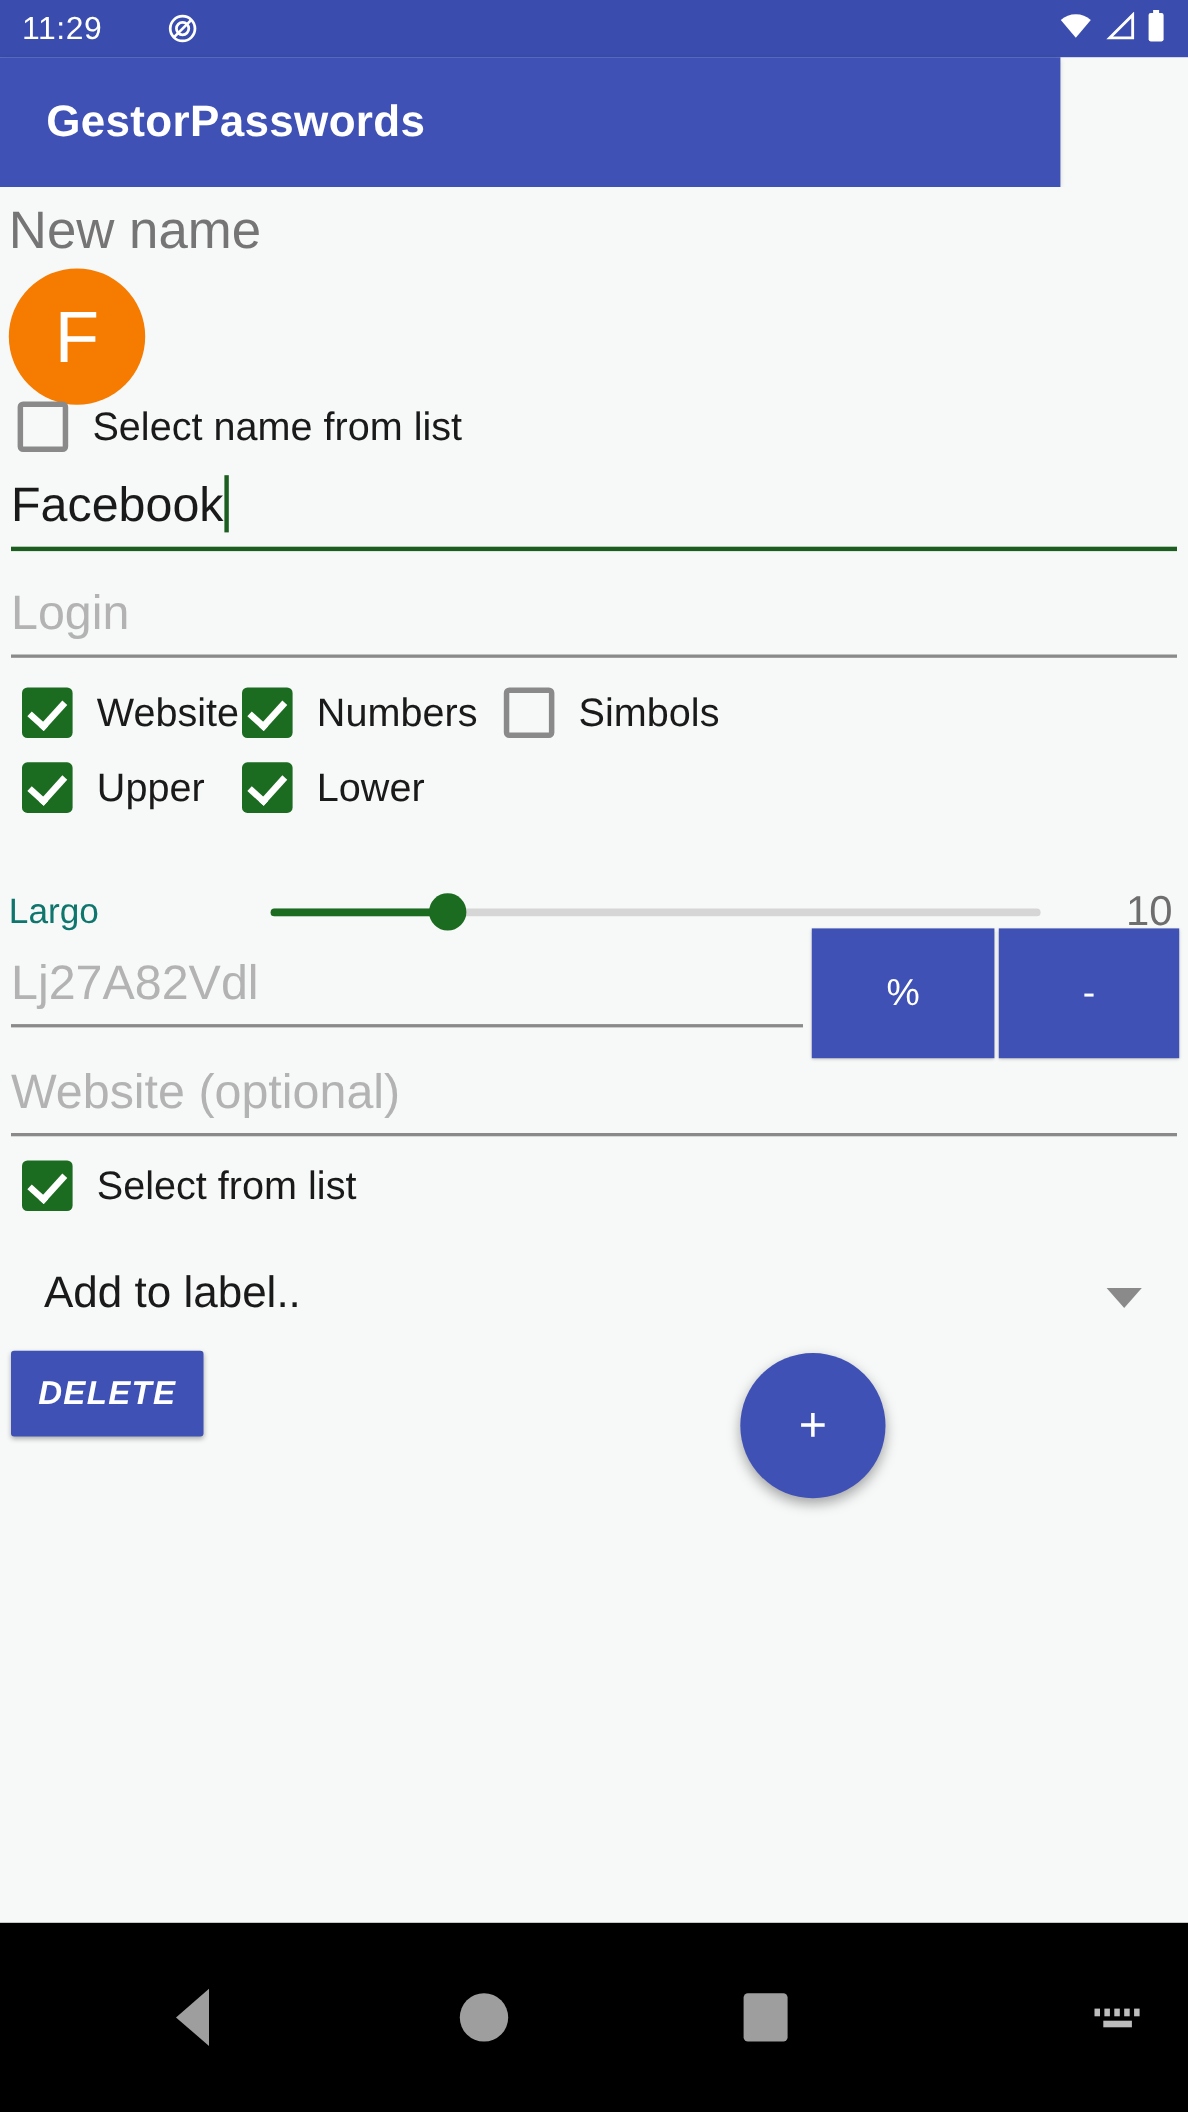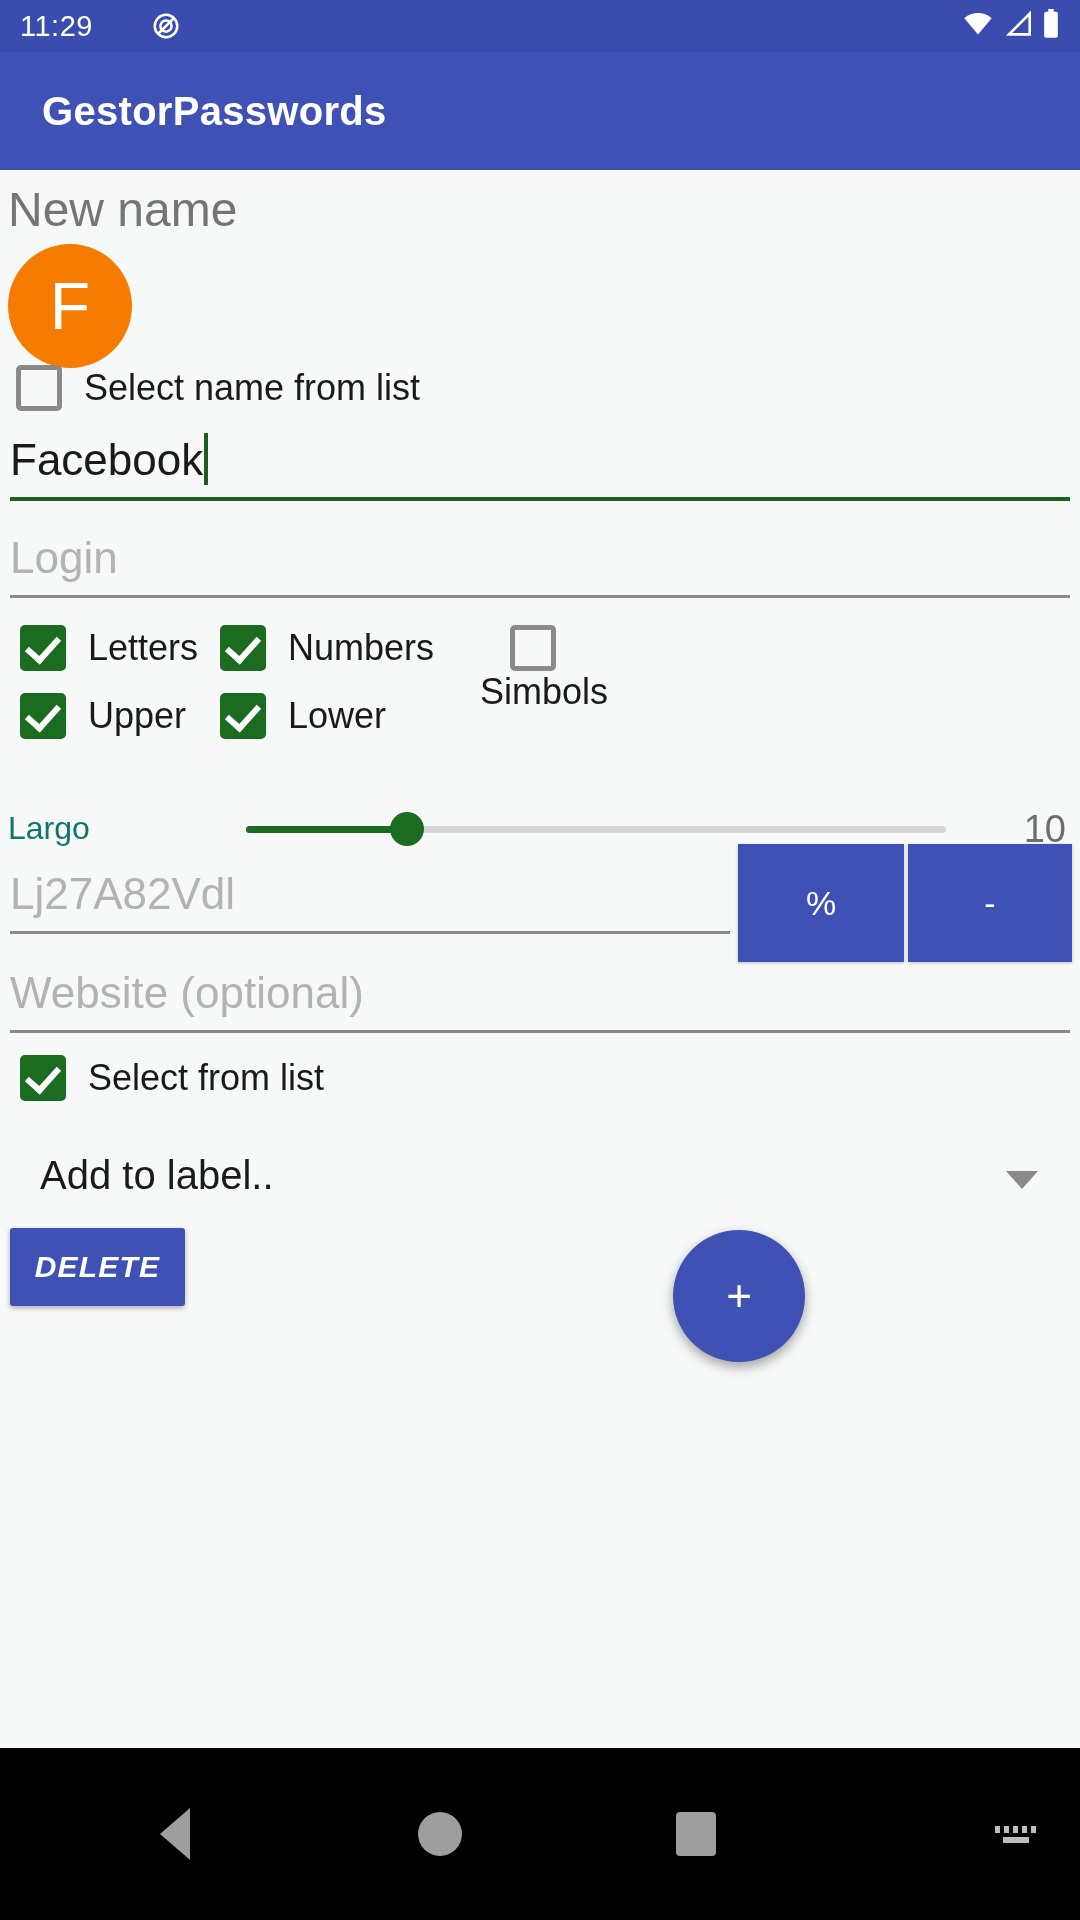--- a/index.html
+++ b/index.html
@@ -16,21 +16,21 @@
     position:absolute; left:0; top:0; width:1080px; height:52px;
     background:#3A4DAE; color:#fff;
     display:flex; align-items:center; padding:0 20px;gap:36px;
   }
   .sb-time{ font-size:29px; letter-spacing:.5px; font-family:"Liberation Sans",sans-serif; }
   .sb-noti{ margin-left:22px; display:flex; align-items:center; }
   .sb-right{ margin-left:auto; display:flex; align-items:center; gap:9px; }
 
   
   .appbar{
-    position:absolute; left:0; top:52px; width:1080px; height:118px;
+    position:absolute; left:0; top:52px; width:964px; height:118px;
     background:#3F51B5;
     display:flex; align-items:center; padding-left:42px;
     box-shadow:0 2px 5px rgba(0,0,0,.22);
   }
   .appbar-title{ color:#fff; font-size:40px; font-weight:bold; letter-spacing:.3px; }
 
   
   .content{ position:absolute; left:0; top:170px; width:1080px; height:1578px; background:#F7F8F8; }
 
   .page-title{
@@ -197,27 +197,27 @@
       <div class="fline green" style="margin-top:9px;"></div>
     </div>
 
     <div class="field" style="left:10px; top:360px; width:1060px;">
       <div class="ftext fph">Login</div>
       <div class="fline" style="margin-top:9px;"></div>
     </div>
 
     <div class="cbrow" style="left:20px; top:455px;">
       <span class="cb on"></span>
-      <span class="cblabel">Letters</span>
+      <span class="cblabel">Website</span>
     </div>
     <div class="cbrow" style="left:220px; top:455px;">
       <span class="cb on"></span>
       <span class="cblabel">Numbers</span>
     </div>
-    <div class="cbrow" style="left:458px; top:455px;flex-direction:column;">
+    <div class="cbrow" style="left:458px; top:455px;">
       <span class="cb off"></span>
       <span class="cblabel">Simbols</span>
     </div>
 
     <div class="cbrow" style="left:20px; top:523px;">
       <span class="cb on"></span>
       <span class="cblabel">Upper</span>
     </div>
     <div class="cbrow" style="left:220px; top:523px;">
       <span class="cb on"></span>

